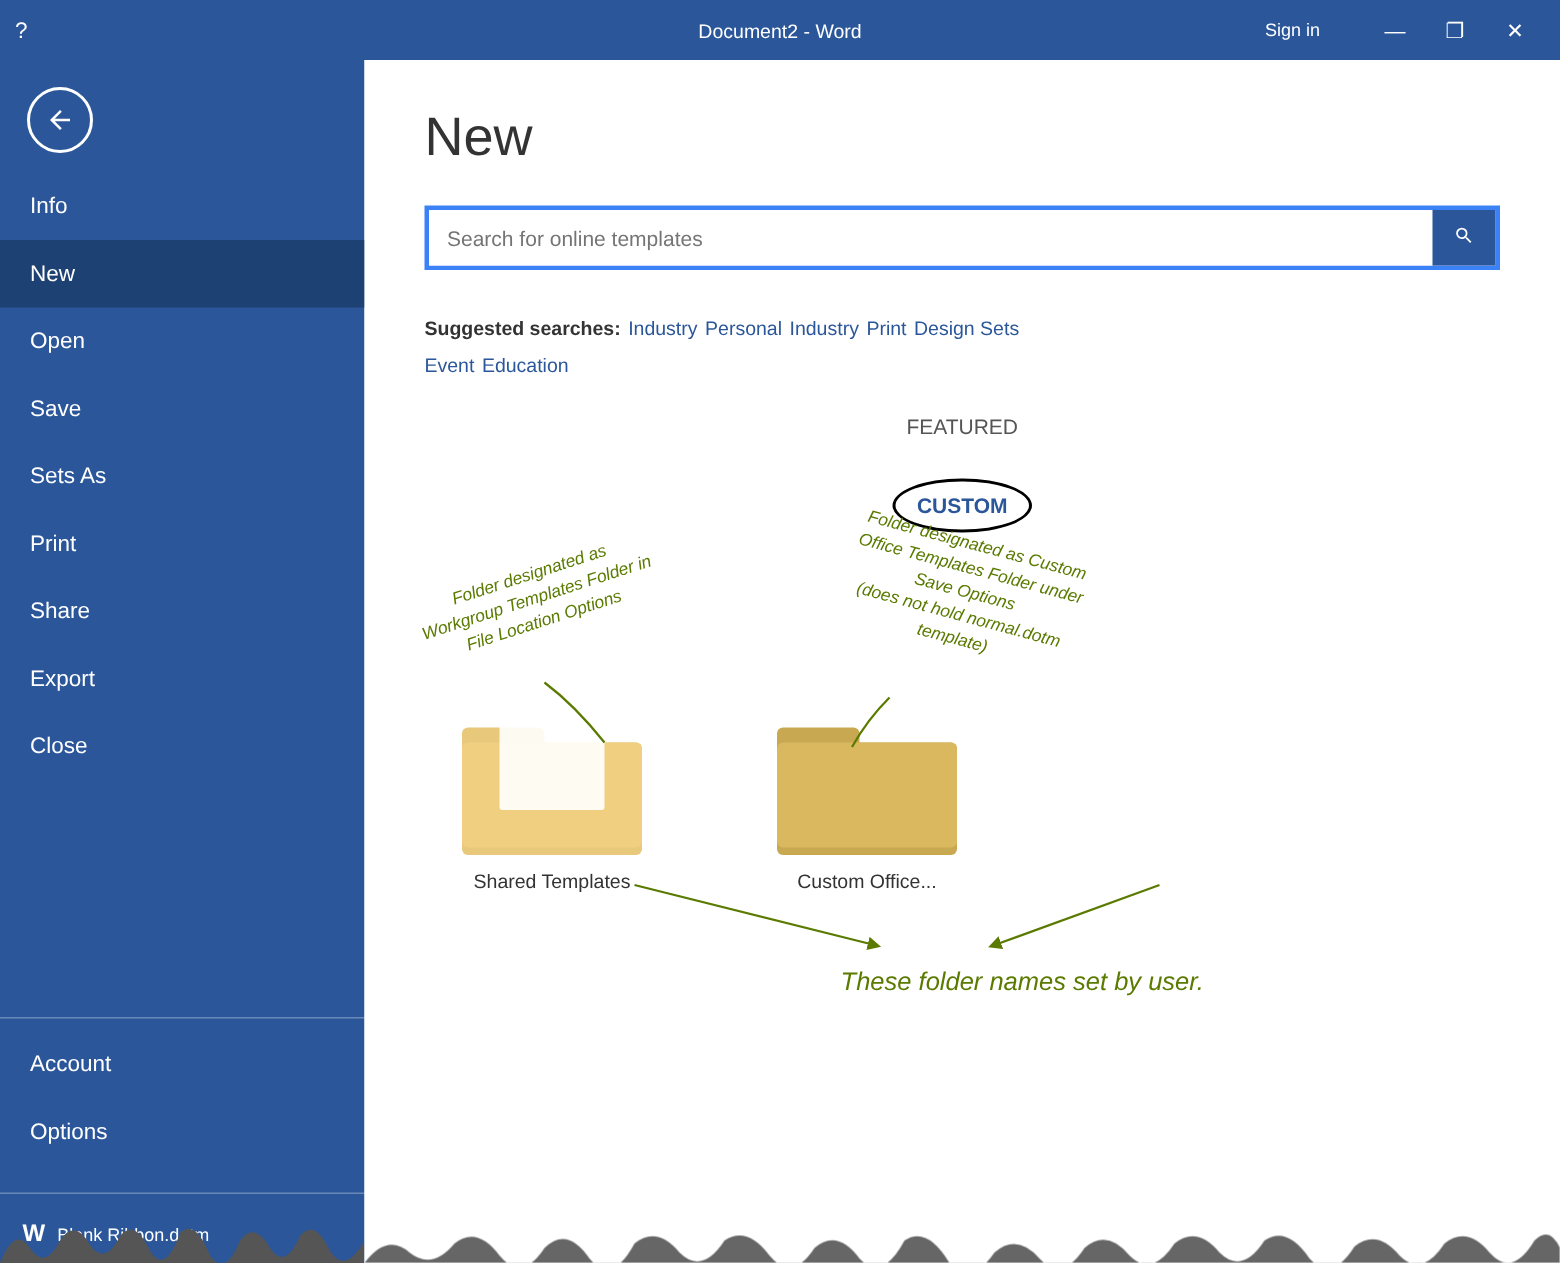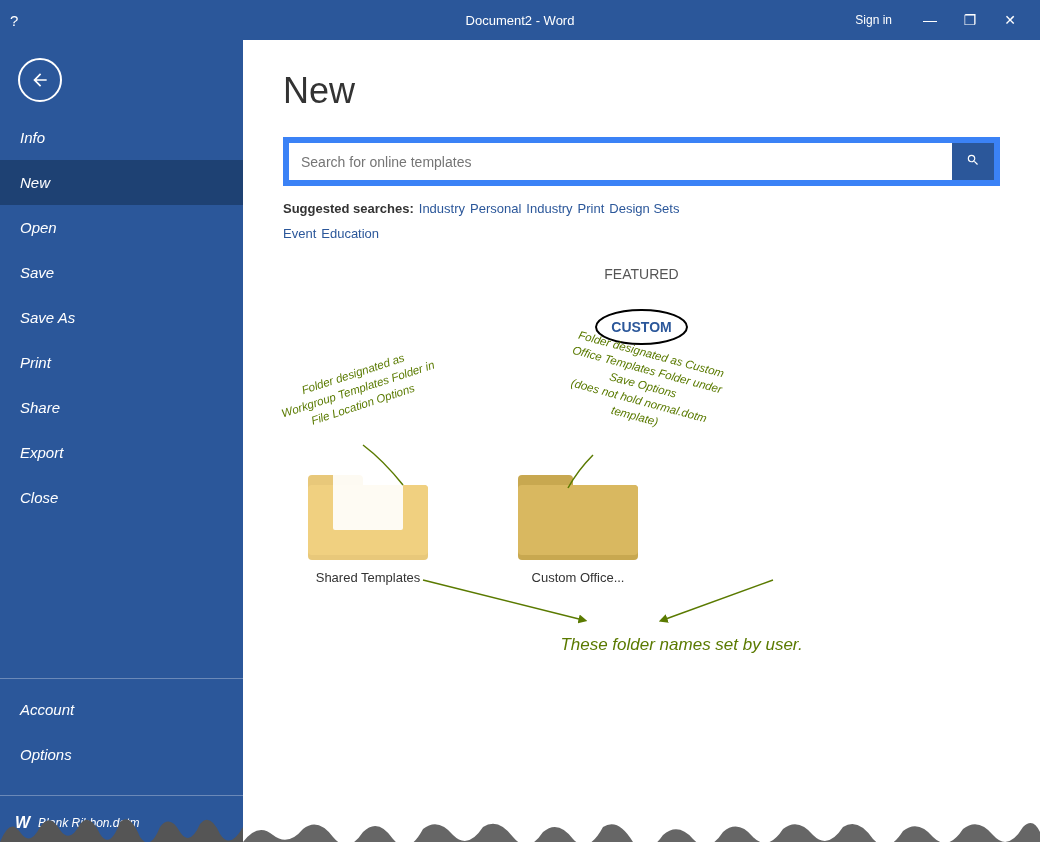--- a/index.html
+++ b/index.html
@@ -46,21 +46,20 @@
     }
 
     
     .sidebar {
       width: 243px;
       background: #2b579a;
       display: flex;
       flex-direction: column;
       flex-shrink: 0;
       position: relative;
-      font-style: italic;
     }
     .sidebar-back {
       width: 60px;
       height: 60px;
       display: flex;
       align-items: center;
       justify-content: center;
       margin: 10px 0 5px 10px;
     }
     .back-circle {
@@ -116,22 +115,22 @@
       font-size: 36px;
       font-weight: 300;
       color: #333;
       margin-bottom: 25px;
     }
 
     
     .search-bar {
       display: flex;
       align-items: center;
-      border: 6px solid #3b82f6;
-      margin-bottom: 15px;
+      border: 3px solid #3b82f6;
+      margin-bottom: 31px;
       width: 100%;
     }
     .search-input {
       flex: 1;
       border: none;
       outline: none;
       padding: 10px 12px;
       font-size: 14px;
       color: #999;
     }
@@ -199,21 +198,21 @@
       height: 110px;
     }
   </style>
 </head>
 <body>
 
 <div class="title-bar">
   <span style="color:#fff;font-size:15px;cursor:pointer;margin-right:10px;">?</span>
   <span class="title-bar-title">Document2 - Word</span>
   <div class="title-bar-controls">
-    <span style="color:#fff;font-size:12px;cursor:pointer;margin-right:18px;line-height:40px;">Sign in</span>
+    <span style="color:#fff;font-size:12px;cursor:pointer;margin-right:30px;line-height:40px;">Sign in</span>
     <button class="title-bar-btn">—</button>
     <button class="title-bar-btn">❐</button>
     <button class="title-bar-btn">✕</button>
   </div>
 </div>
 
 <div class="app-layout">
 
   <div class="sidebar">
     <div class="sidebar-back">
@@ -222,21 +221,21 @@
           <path d="M20 11H7.83l5.59-5.59L12 4l-8 8 8 8 1.41-1.41L7.83 13H20v-2z"></path>
         </svg>
       </div>
     </div>
 
     <div class="sidebar-nav">
       <a class="sidebar-item">Info</a>
       <a class="sidebar-item active">New</a>
       <a class="sidebar-item">Open</a>
       <a class="sidebar-item">Save</a>
-      <a class="sidebar-item">Save As</a>
+      <a class="sidebar-item">Sets As</a>
       <a class="sidebar-item">Print</a>
       <a class="sidebar-item">Share</a>
       <a class="sidebar-item">Export</a>
       <a class="sidebar-item">Close</a>
     </div>
 
     <div class="sidebar-divider"></div>
 
     <div class="sidebar-bottom">
       <a class="sidebar-item">Account</a>

